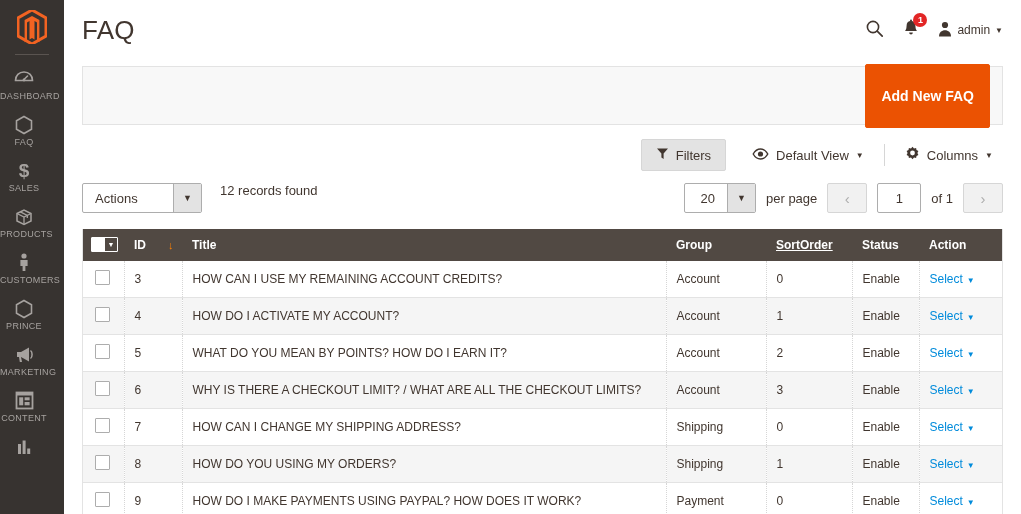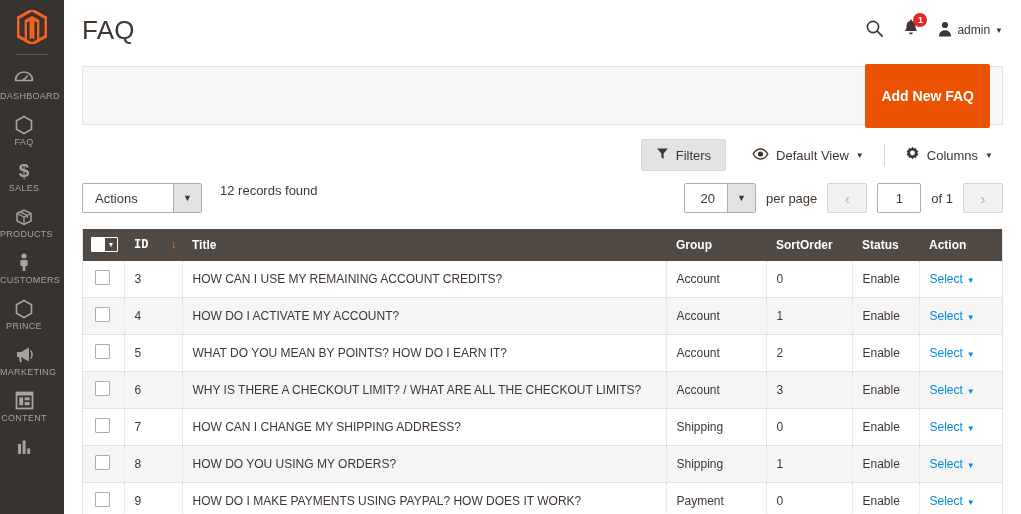--- a/index.html
+++ b/index.html
@@ -220,24 +220,24 @@
     color: #ffffff;
     font-size: 12px;
     font-weight: bold;
     text-align: left;
     padding: 9px 10px;
     height: 31px;
     vertical-align: middle;
     white-space: nowrap;
   }
   table.grid thead th.c-check { width: 41px; padding: 0 0 0 8px; }
-  table.grid thead th.c-id { width: 58px; font-family: Liberation Mono, monospace; }
+  table.grid thead th.c-id { width: 58px; }
   table.grid thead th.c-title { width: auto; }
   table.grid thead th.c-group { width: 100px; }
-  table.grid thead th.c-sort { width: 86px; }
+  table.grid thead th.c-sort { width: 86px; text-decoration: underline; }
   table.grid thead th.c-status { width: 67px; }
   table.grid thead th.c-action { width: 83px; }
 
   .sort-arrow { color: #ff8000; font-size: 11px; margin-left: 22px; }
 
   .mass-select {
     display: inline-flex; align-items: stretch;
     border: 1px solid #fff;
     background: #fff;
     width: 27px; height: 15px;

